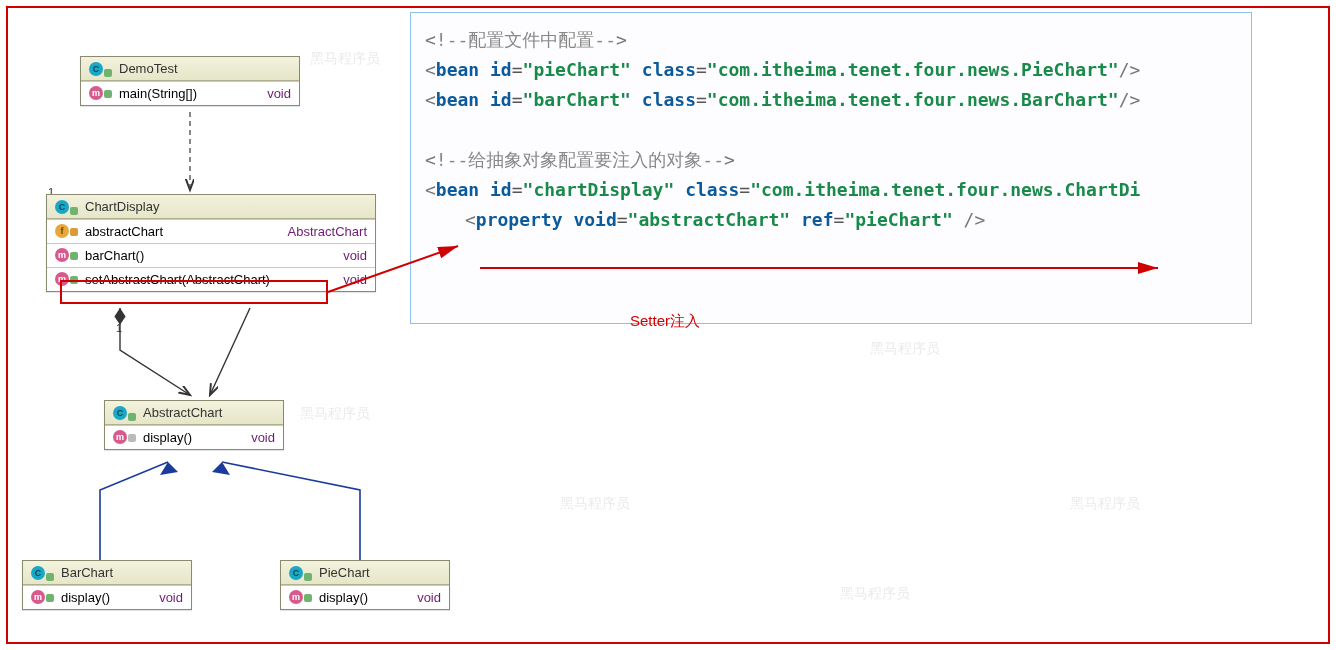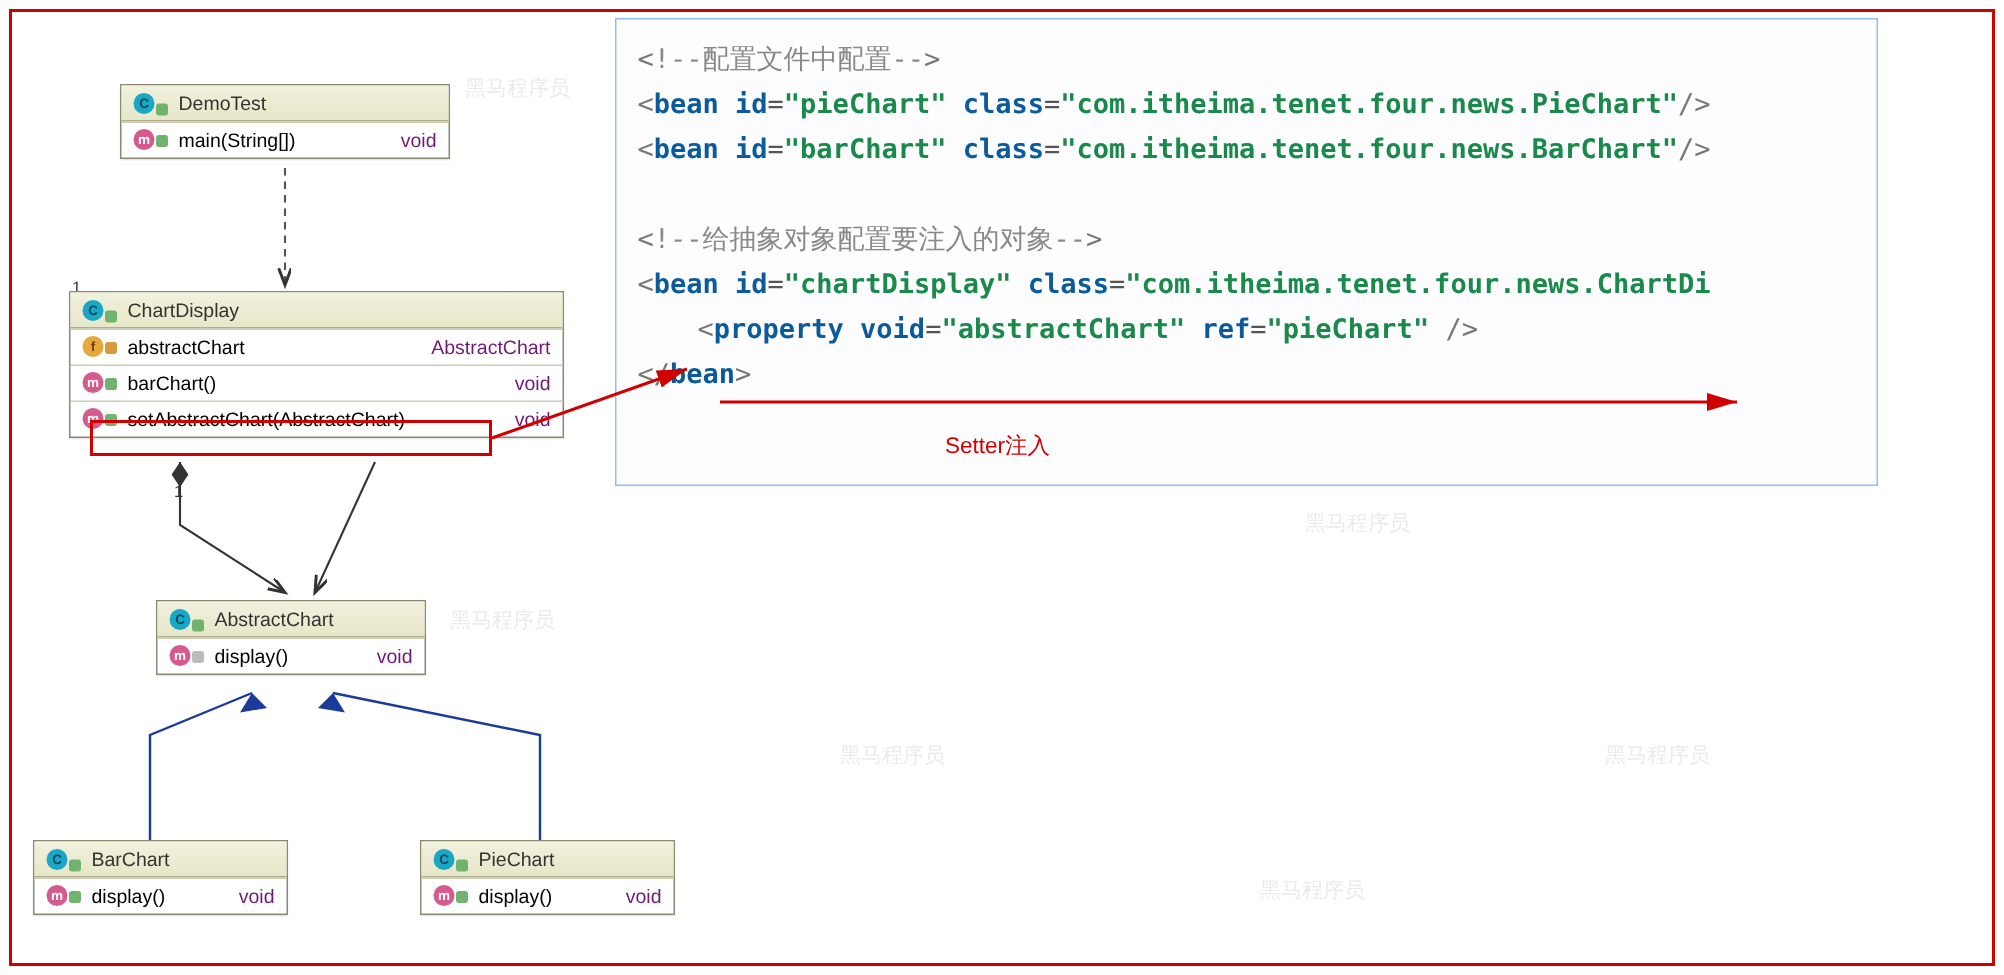--- a/index.html
+++ b/index.html
@@ -228,26 +228,23 @@
   <div class="blank-line"></div>
   <div>
     <span class="tok-br">&lt;</span><span class="tok-comment">!--给抽象对象配置要注入的对象--</span><span class="tok-br">&gt;</span>
   </div>
   <div>
     <span class="tok-br">&lt;</span><span class="tok-tag">bean </span><span class="tok-attr">id</span><span class="tok-eq">=</span><span class="tok-str">"<span>chartDisplay</span>"</span><span> </span><span class="tok-attr">class</span><span class="tok-eq">=</span><span class="tok-str">"<span>com.itheima.tenet.four.news.ChartDi</span></span>
   </div>
   <div style="padding-left:40px;">
     <span class="tok-br">&lt;</span><span class="tok-tag">property </span><span class="tok-attr">void</span><span class="tok-eq">=</span><span class="tok-str">"<span>abstractChart</span>"</span><span> </span><span class="tok-attr">ref</span><span class="tok-eq">=</span><span class="tok-str">"<span>pieChart</span>"</span><span class="tok-br"> /&gt;</span>
   </div>
-  <div>
-    <span class="tok-br">&lt;/</span><span class="tok-tag">bean</span><span class="tok-br">&gt;</span>
-  </div>
-</div>
-
-<div class="setter-label" style="left:630px; top:288px;">Setter注入</div>
+</div>
+
+<div class="setter-label" style="left:630px; top:312px;">Setter注入</div>
 
 <svg class="lines">
   <defs>
     <marker id="arrow" markerWidth="10" markerHeight="10" refX="8" refY="3" orient="auto">
       <path d="M0,0 L8,3 L0,6" fill="none" stroke="#333" stroke-width="1.4"></path>
     </marker>
     <marker id="arrow-red" markerWidth="12" markerHeight="10" refX="10" refY="3" orient="auto">
       <path d="M0,0 L10,3 L0,6 Z" fill="#d00000"></path>
     </marker>
     <marker id="tri-up" markerWidth="12" markerHeight="12" refX="6" refY="1" orient="auto">

